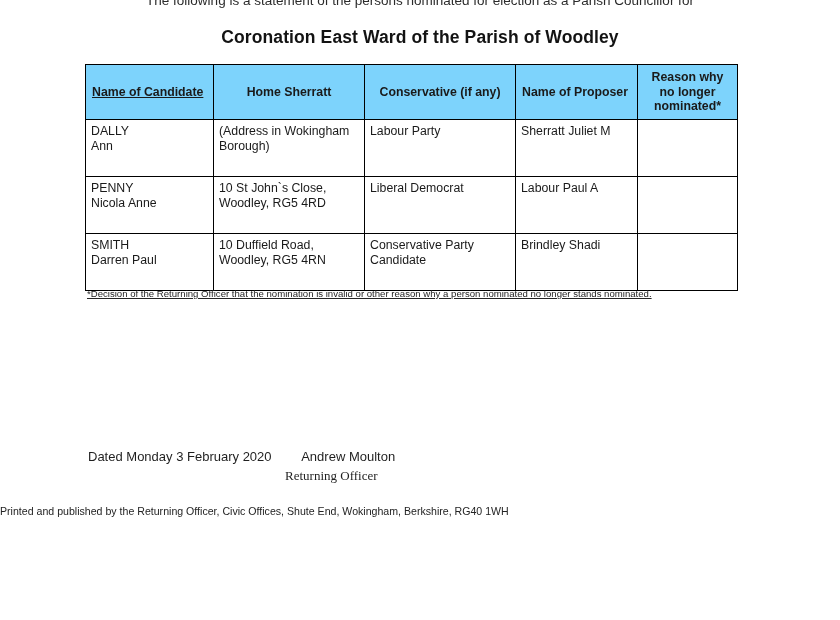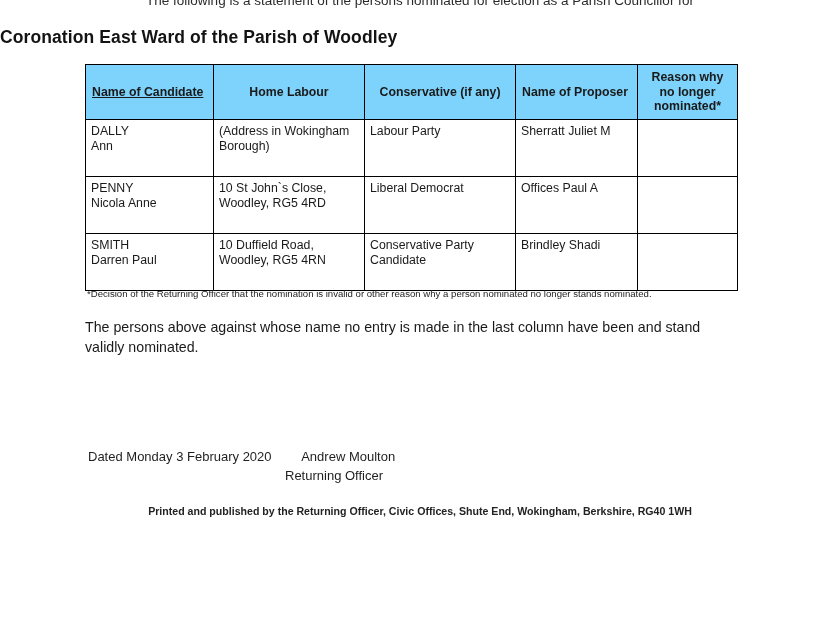--- a/index.html
+++ b/index.html
@@ -47,21 +47,21 @@
     color: #2b2b2b;
     white-space: nowrap;
   }
 
   
   .doc-title {
     position: absolute;
     left: 0;
     top: 26px;
     width: 840px;
-    text-align: left;
+    text-align: center;
     font-size: 17.5px;
     font-weight: bold;
     line-height: 22px;
     letter-spacing: 0.1px;
     color: #131313;
   }
 
   
   .nominations-table {
     position: absolute;
@@ -110,20 +110,21 @@
   
   .table-footnote {
     position: absolute;
     left: 87px;
     top: 288px;
     width: 660px;
     font-size: 9.6px;
     line-height: 12px;
     color: #242424;
     white-space: nowrap;
+    text-decoration: underline;
   }
 
   
   .body-para {
     position: absolute;
     left: 85px;
     width: 655px;
     font-size: 14.2px;
     line-height: 19.5px;
     color: #1a1a1a;
@@ -141,34 +142,33 @@
     color: #1f1f1f;
   }
   .dated-row { white-space: nowrap; }
   .dated-officer {
     display: inline-block;
     margin-left: 26px;
   }
   .dated-role {
     white-space: nowrap;
     padding-left: 197px;
+    font-family: Liberation Serif, serif;
   }
 
   
   .print-footer {
     position: absolute;
     left: 0;
     top: 504px;
     width: 840px;
-    text-align: center;
     font-size: 10.6px;
     line-height: 14px;
     color: #232323;
     white-space: nowrap;
-    font-weight: bold;
   }
 </style>
 </head>
 <body>
 
 <div class="page">
 
   <div class="intro-clip">
     <div class="intro-line">The following is a statement of the persons nominated for election as a Parish Councillor for</div>
   </div>
@@ -179,21 +179,21 @@
     <colgroup>
       <col class="col-w-name">
       <col class="col-w-address">
       <col class="col-w-desc">
       <col class="col-w-proposer">
       <col class="col-w-reason">
     </colgroup>
     <thead>
       <tr>
         <th class="col-name">Name of Candidate</th>
-        <th>Home Labour</th>
+        <th>Home Sherratt</th>
         <th>Conservative (if any)</th>
         <th class="col-proposer">Name of Proposer</th>
         <th>
           <span class="cell-line">Reason why</span>
           <span class="cell-line">no longer</span>
           <span class="cell-line">nominated*</span>
         </th>
       </tr>
     </thead>
     <tbody>
@@ -226,21 +226,21 @@
         </td>
         <td>
           <span class="cell-line">10 St John`s Close,</span>
           <span class="cell-line">Woodley, RG5 4RD</span>
         </td>
         <td>
           <span class="cell-line">Liberal Democrat</span>
           <span class="cell-line"></span>
         </td>
         <td>
-          <span class="cell-line">Offices Paul A</span>
+          <span class="cell-line">Labour Paul A</span>
         </td>
         <td>
           <span class="cell-line"></span>
         </td>
       </tr>
 
       <tr>
         <td>
           <span class="cell-line">SMITH</span>
           <span class="cell-line">Darren Paul</span>
@@ -259,21 +259,20 @@
         <td>
           <span class="cell-line"></span>
         </td>
       </tr>
 
     </tbody>
   </table>
 
   <div class="table-footnote">*Decision of the Returning Officer that the nomination is invalid or other reason why a person nominated no longer stands nominated.</div>
 
-  <div class="body-para para-validly">The persons above against whose name no entry is made in the last column have been and stand validly nominated.</div>
 
 
   <div class="dated-block">
     <div class="dated-row">
       <span>Dated Monday 3 February 2020</span>
       <span class="dated-officer">Andrew Moulton</span>
     </div>
     <div class="dated-role">Returning Officer</div>
   </div>
 

